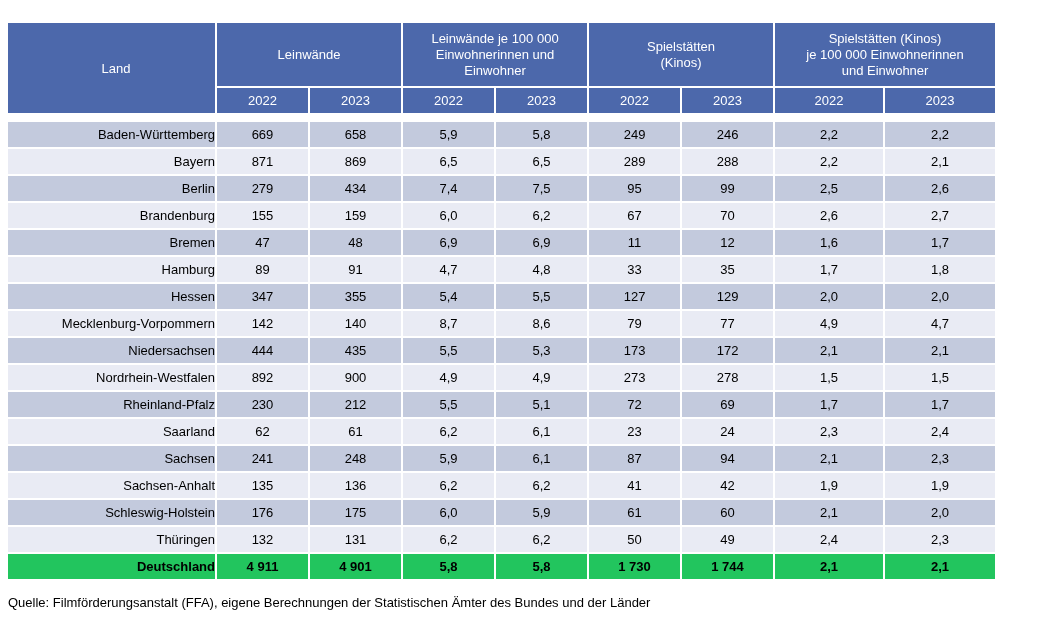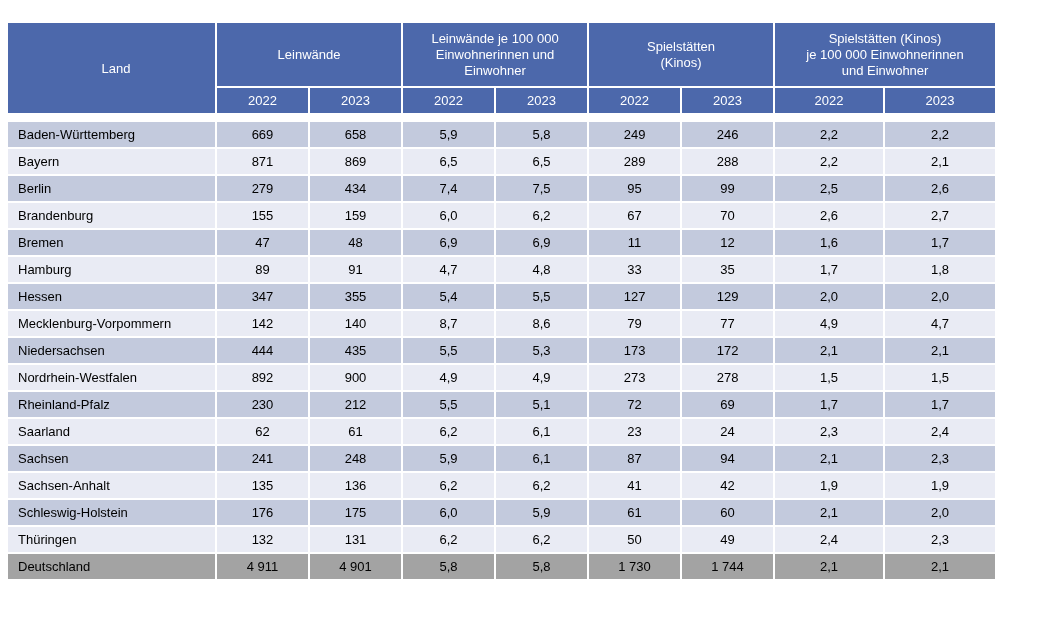--- a/index.html
+++ b/index.html
@@ -49,26 +49,26 @@
   th.year-th { height: 23px; }
   tr.spacer td { height: 5px; background: transparent; padding: 0; }
   tbody td {
     height: 25px;
     font-size: 13px;
     text-align: center;
     vertical-align: middle;
     padding: 0;
   }
   tbody td.land-cell {
-    text-align: left;
+    text-align: right;
     padding-left: 10px;
   }
   tr.dark td { background: #C3CADD; }
   tr.light td { background: #E9EBF4; }
-  tr.total td { background: #a3a3a3; font-weight: normal; }
+  tr.total td { background: #22c55e; font-weight: bold; }
   tr.spacer td { background: transparent; }
   .source-note {
     font-size: 13px;
     margin: 14px 0 0 0;
     color: #000000;
   }
 </style>
 </head>
 <body>
 
@@ -298,14 +298,15 @@
           <td class="value-cell">5,8</td>
           <td class="value-cell">5,8</td>
           <td class="value-cell">1 730</td>
           <td class="value-cell">1 744</td>
           <td class="value-cell">2,1</td>
           <td class="value-cell">2,1</td>
         </tr>
       </tbody>
   </table>
 
+  <p class="source-note">Quelle: Filmförderungsanstalt (FFA), eigene Berechnungen der Statistischen Ämter des Bundes und der Länder</p>
 
 </div>
 
 </body></html>

